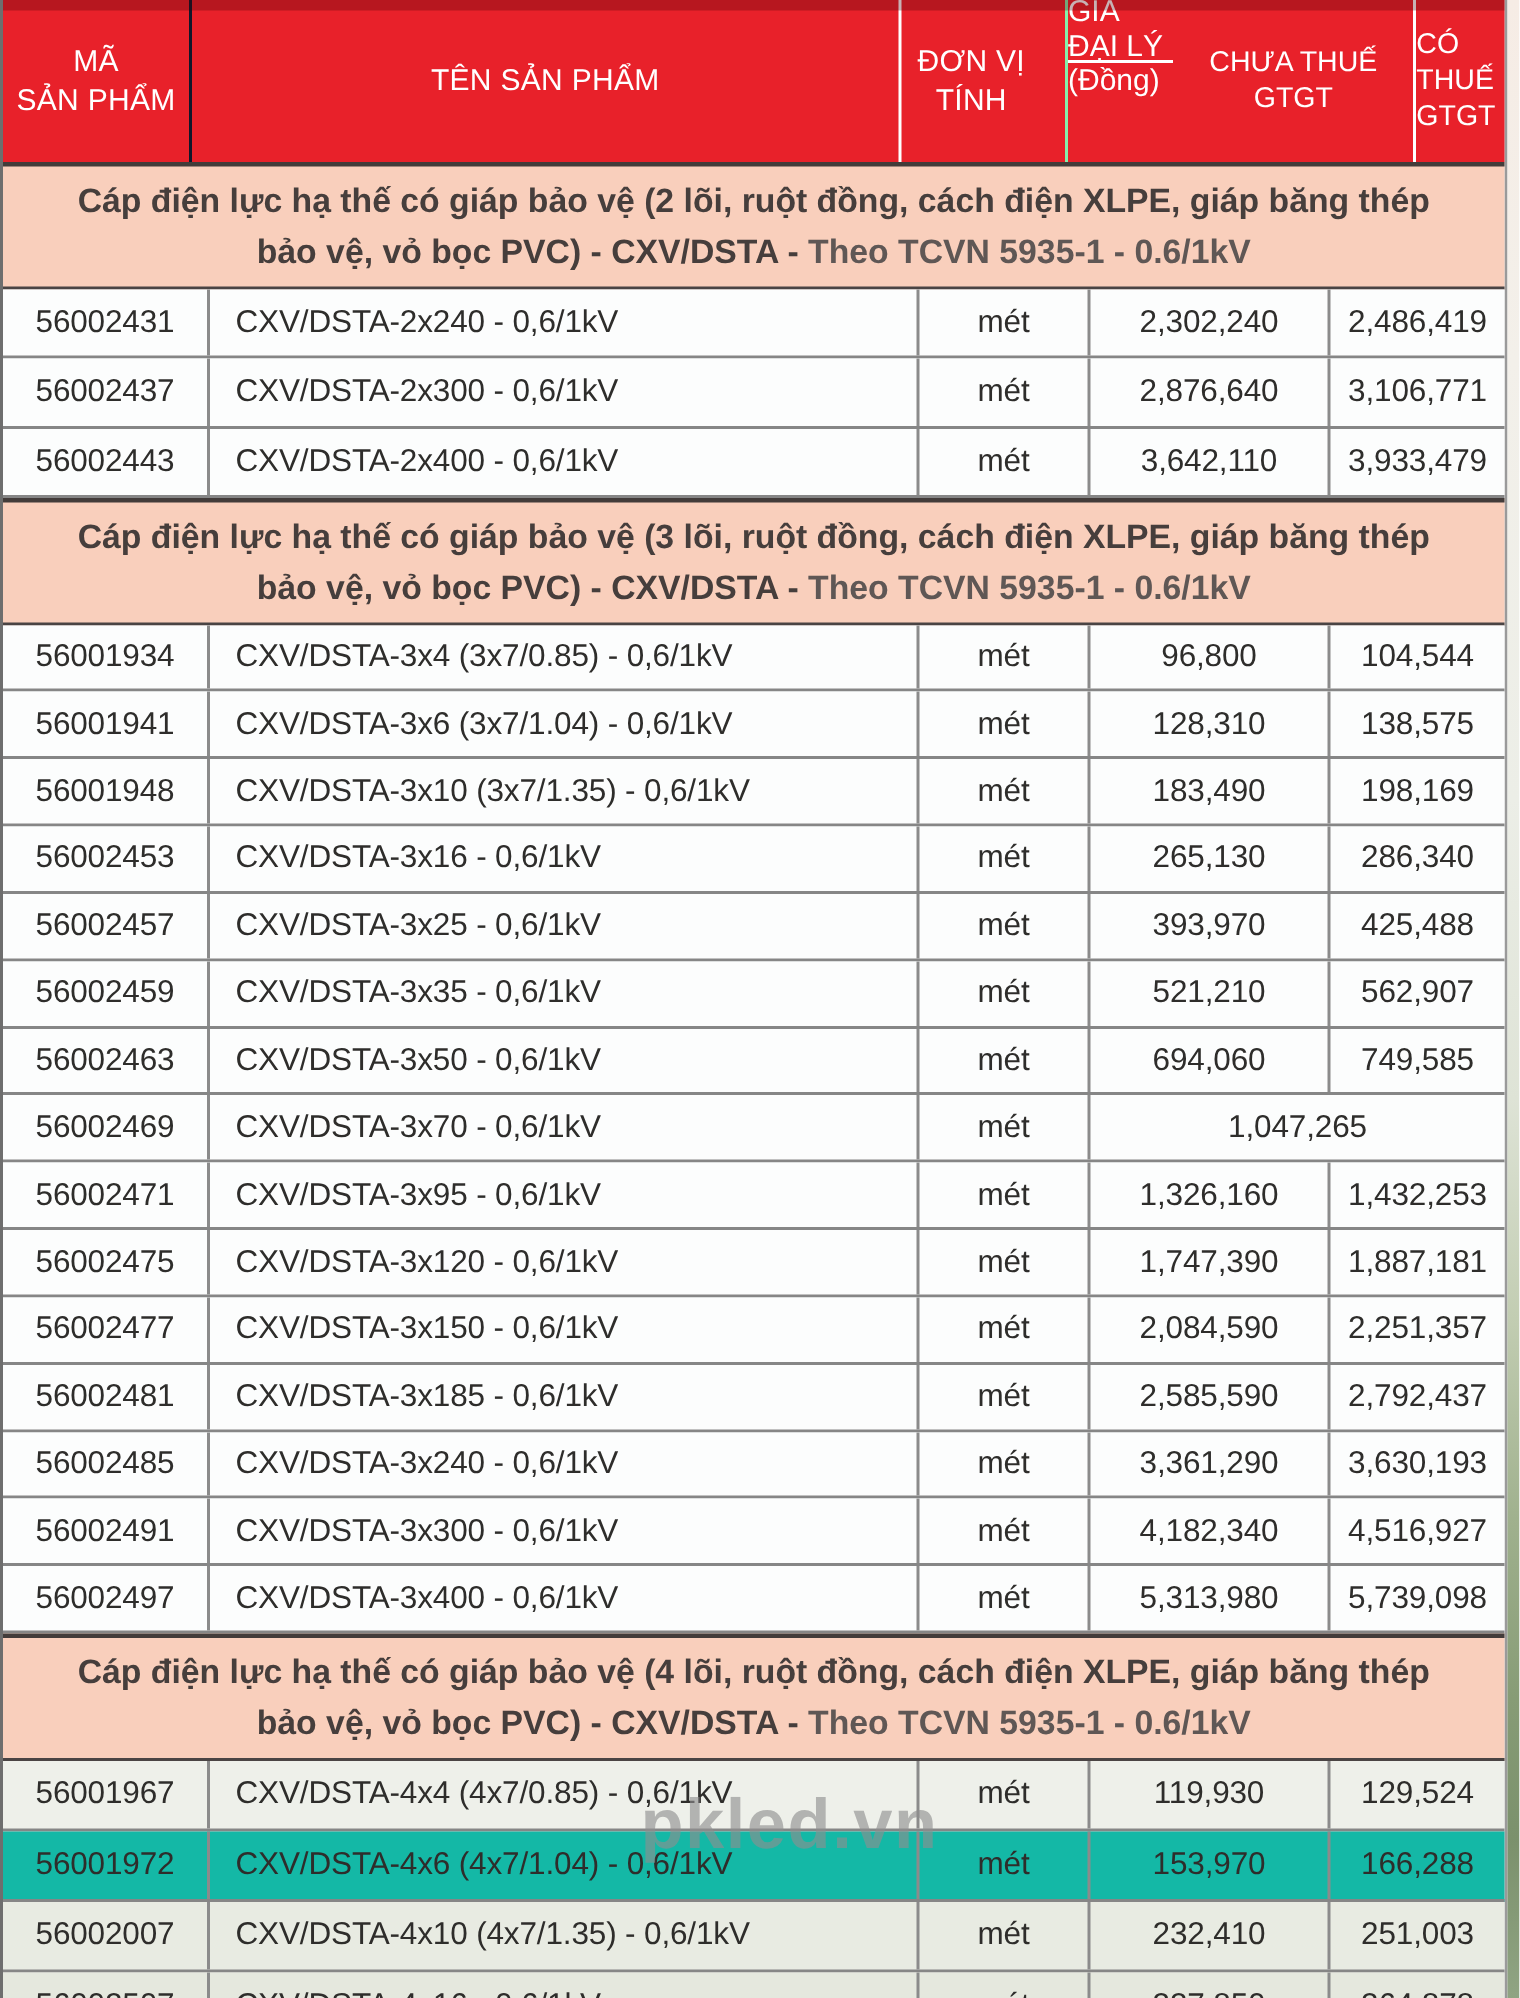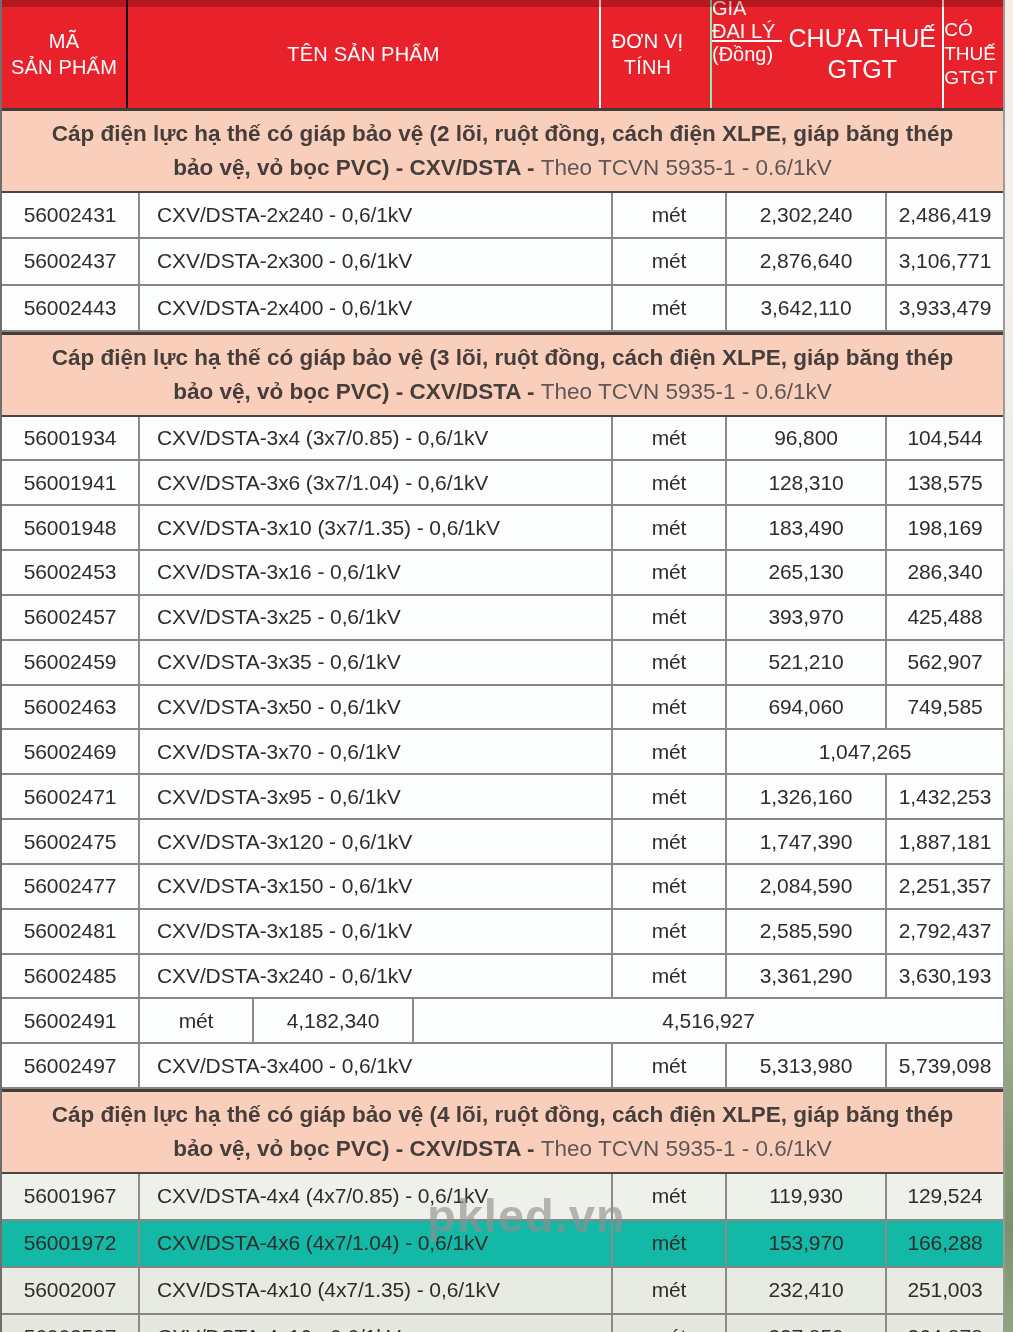--- a/index.html
+++ b/index.html
@@ -15,30 +15,30 @@
   .thead::before { content:''; position:absolute; left:0; top:0; right:0; height:7px;
     background:rgba(70,0,8,0.30); pointer-events:none; z-index:3; }
   .hcell { display:flex; flex-direction:column; align-items:center; justify-content:center;
     text-align:center; font-size:20px; line-height:1.3; letter-spacing:0.2px; }
   .h-code { width:124px; }
   .h-name { width:473px; border-left:2px solid #0f172a; }
   .h-unit { width:95px;  border-left:2px solid #fff; }
   .h-price { width:287px; border-left:2px solid #86efac; display:flex; flex-direction:row;margin-left:16px; }
   .h-price-top { height:42px; border-bottom:2px solid #fff; display:flex; align-items:center; justify-content:center; font-size:20px; }
   .h-price-bottom { flex:1; display:flex; }
-  .h-ex { width:160px; font-size:25px;border-radius:28px; }
+  .h-ex { width:160px; font-size:19px;border-radius:28px; }
   .h-inc { flex:1; border-left:2px solid #fff; font-size:19px; }
   .h-ex, .h-inc { display:flex; flex-direction:column; align-items:center; justify-content:center; line-height:1.25; }
 
   
   .section-band { min-height:77px; background:#f9cfbc; border-top:3px solid #433c3a; border-bottom:2px solid #4a4444;
     display:flex; align-items:center; justify-content:center; text-align:center;
     padding:6px 34px; color:#463e3c; font-size:22.5px; line-height:1.5; }
   .section-band b { font-weight:700; }
-  .section-band .note { font-weight:400; color:#5f5755; }
+  .section-band .note { font-weight:700; color:#5f5755; }
 
   
   .row { display:flex; border-bottom:2px solid #868686; background:#fcfdfd; }
   .sec0 .row { height:46.5px; }
   .sec1 .row { height:44.85px; }
   .sec2 .row { height:47px; }
   .cell { display:flex; align-items:center; justify-content:center; border-left:2px solid #8b8b8b;
     font-size:21px; letter-spacing:-0.1px; white-space:nowrap; overflow:hidden; }
   .cell:first-child { border-left:none; }
   .c-code { width:136px; }
@@ -238,20 +238,21 @@
   <div class="row">
     <div class="cell c-code">56002485</div>
     <div class="cell c-name">CXV/DSTA-3x240 - 0,6/1kV</div>
     <div class="cell c-unit">mét</div>
     <div class="cell c-ex">3,361,290</div>
     <div class="cell c-inc">3,630,193</div>
   </div>
 
   <div class="row">
     <div class="cell c-code">56002491</div>
+    <div class="cell c-name">CXV/DSTA-3x300 - 0,6/1kV</div>
     <div class="cell c-unit">mét</div>
     <div class="cell c-ex">4,182,340</div>
     <div class="cell c-inc">4,516,927</div>
   </div>
 
   <div class="row">
     <div class="cell c-code">56002497</div>
     <div class="cell c-name">CXV/DSTA-3x400 - 0,6/1kV</div>
     <div class="cell c-unit">mét</div>
     <div class="cell c-ex">5,313,980</div>

